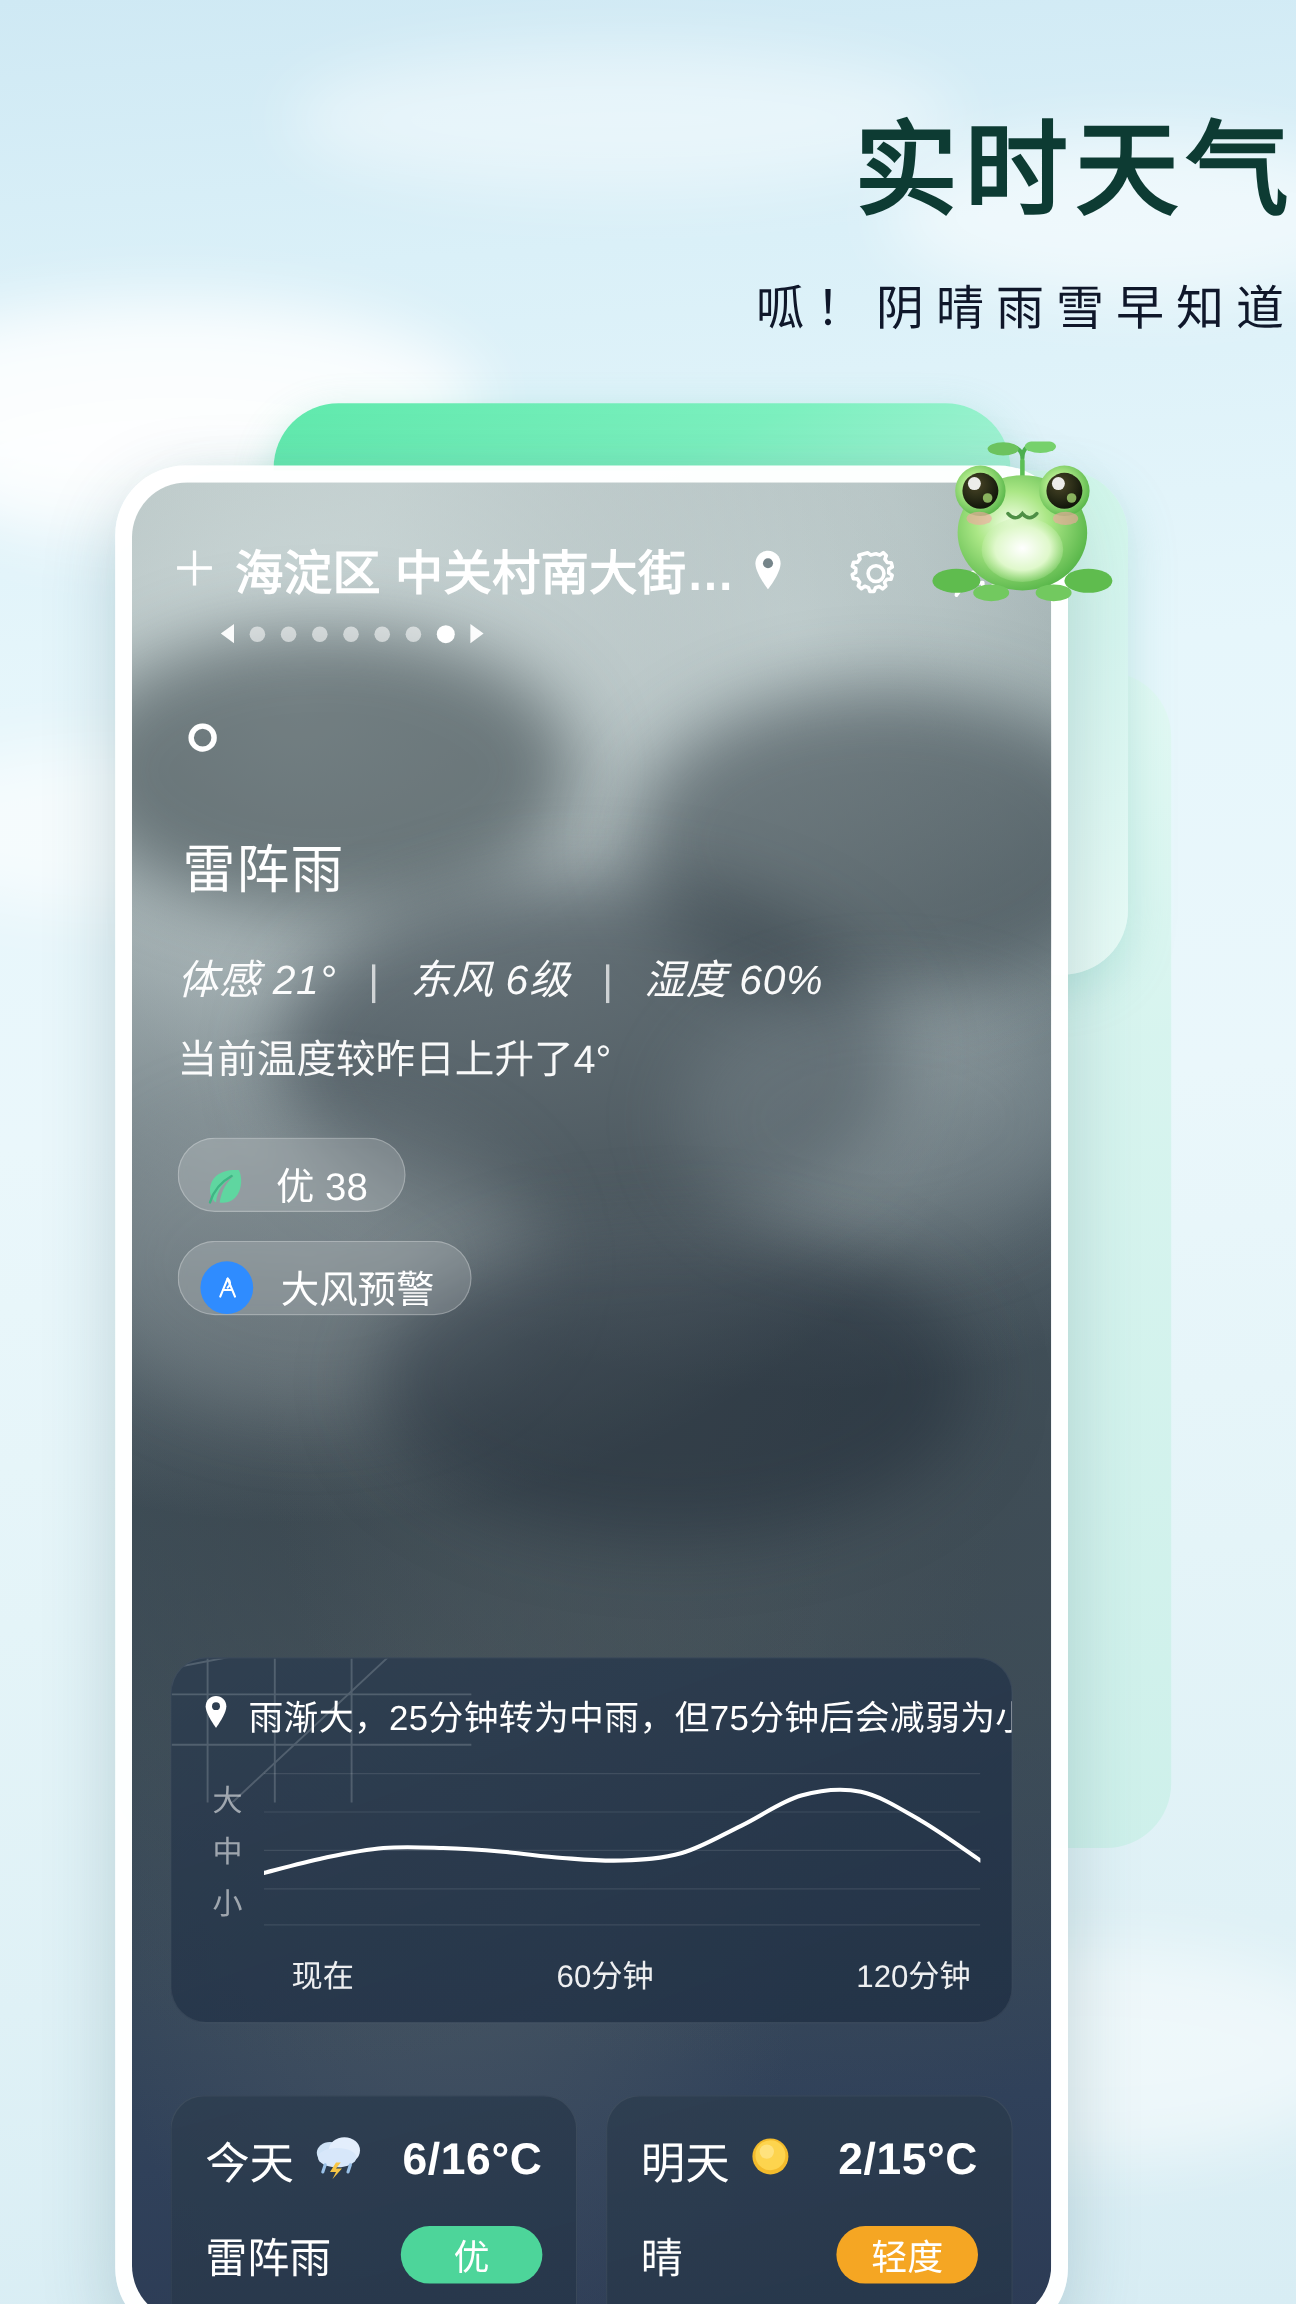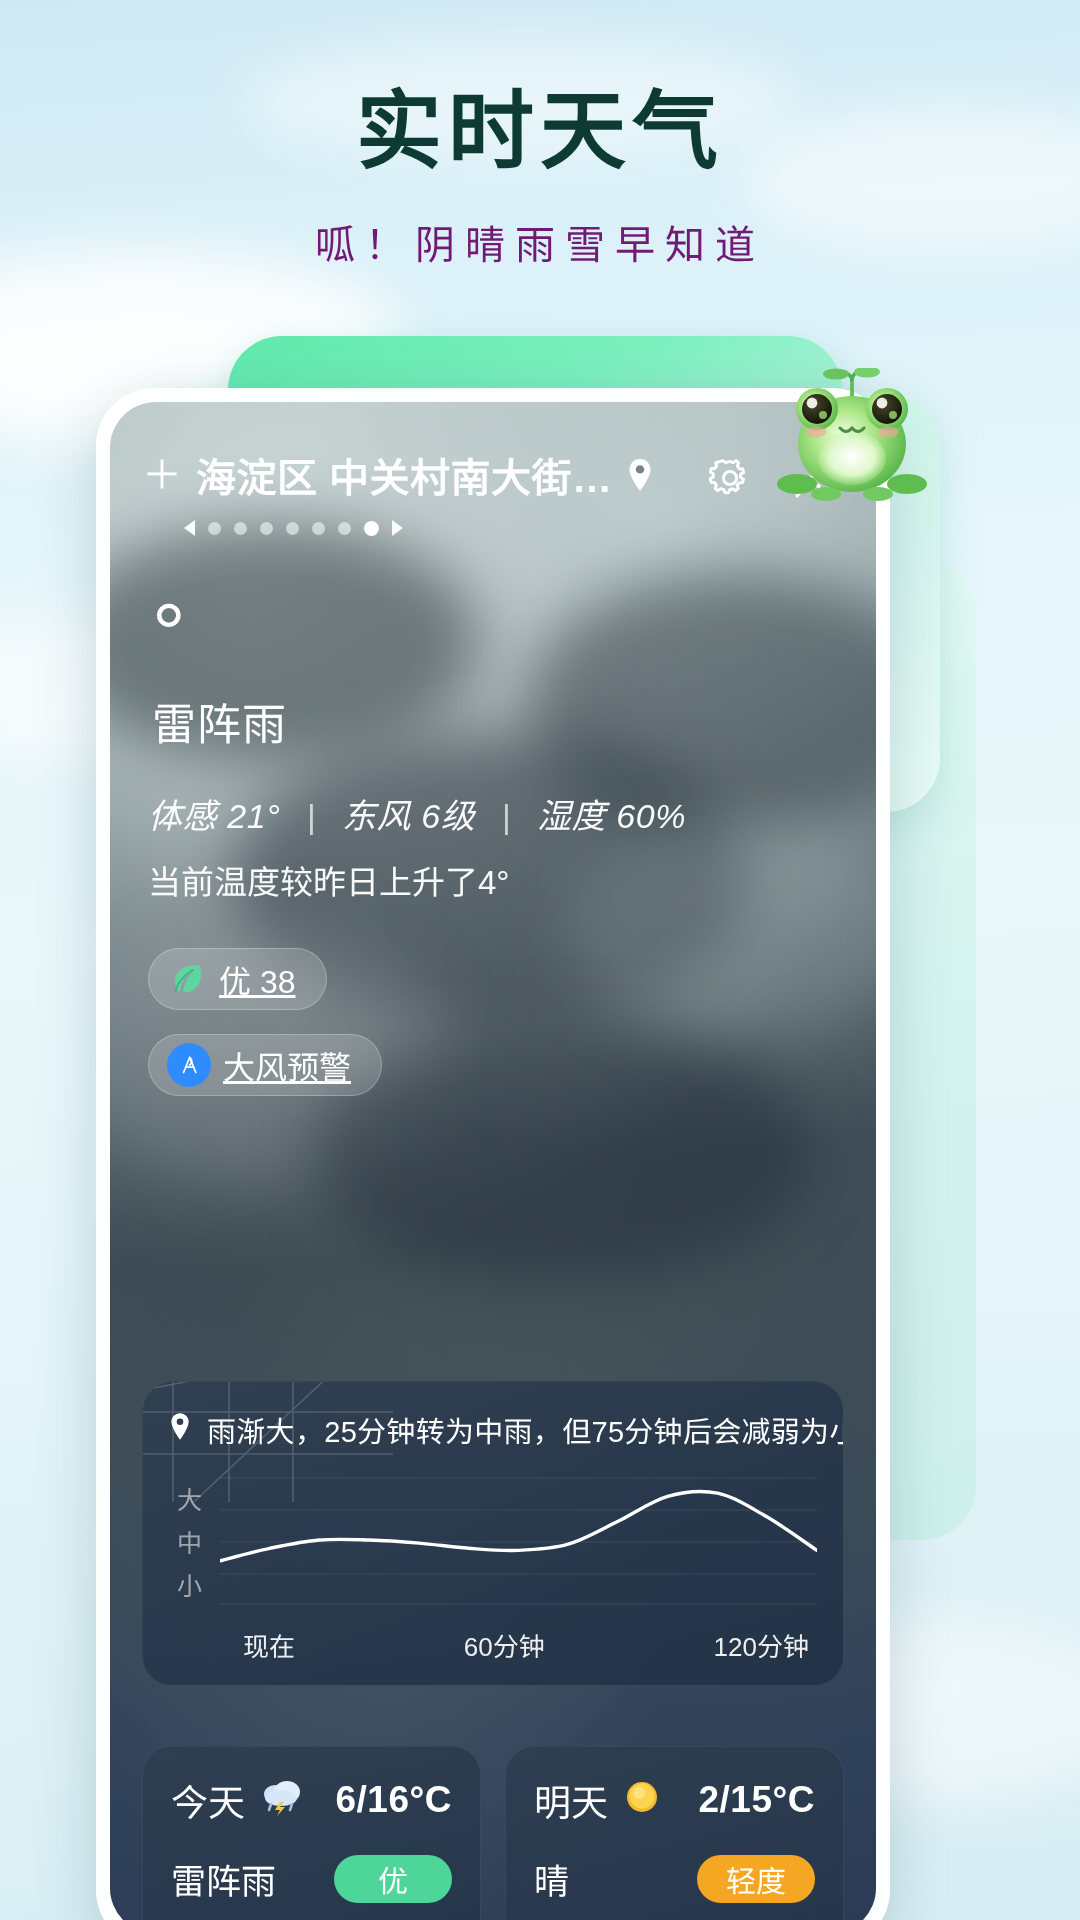--- a/index.html
+++ b/index.html
@@ -13,29 +13,29 @@
   
   .sky-cloud { position:absolute; border-radius:50%; filter:blur(26px); pointer-events:none; }
   .c1 { left:-120px; top:250px; width:520px; height:170px; background:rgba(255,255,255,.85); }
   .c2 { left:-60px;  top:330px; width:420px; height:130px; background:rgba(255,255,255,.65); }
   .c3 { right:-80px; top:110px; width:420px; height:140px; background:rgba(255,255,255,.55); }
   .c4 { left:240px;  top:40px;  width:560px; height:120px; background:rgba(255,255,255,.45); }
   .c5 { left:-100px; top:620px; width:400px; height:140px; background:rgba(255,255,255,.6); }
   .c6 { right:-60px; bottom:120px; width:460px; height:180px; background:rgba(255,255,255,.5); }
 
   
-  .headline-wrap { position:absolute; top:84px; left:0; width:100%; text-align:center; }
+  .headline-wrap { position:absolute; top:96px; left:0; width:100%; text-align:right; }
   .headline {
     font-size:86px; font-weight:bold; letter-spacing:6px;
     color:#0d3b33; line-height:1.1;
     font-family:"Liberation Sans","DejaVu Sans",sans-serif;
   }
   .subheadline {
     margin-top:34px; font-size:40px; letter-spacing:10px;
-    color:#701a75; font-weight:400;
+    color:#0f172a; font-weight:400;
   }
 
   
   .deck { position:absolute; left:0; top:0; width:1080px; height:1920px; pointer-events:none; }
   .deck-card { position:absolute; border-radius:54px; }
   .deck-green {
     left:228px; top:336px; width:614px; height:300px;
     background:linear-gradient(155deg,#5fe9ac 0%,#7cf0bf 35%,#bdf3e2 70%,#d9f6ee 100%);
     box-shadow:0 10px 34px rgba(80,200,170,.30);
   }
@@ -113,28 +113,27 @@
   .temp-right { display:flex; flex-direction:column; align-items:flex-start; margin-left:4px; }
   .temp-deg { font-size:84px; font-weight:200; line-height:.8; margin-top:8px; }
   .temp-cond { font-size:44px; font-weight:400; margin-top:22px; letter-spacing:1px; }
 
   .metrics { margin-top:36px; font-size:34px; font-weight:300; letter-spacing:.6px; color:rgba(255,255,255,.97);font-style:italic; }
   .metrics .sep { display:inline-block; padding:0 16px; opacity:.72; }
   .delta { margin-top:18px; font-size:33px; font-weight:300; color:rgba(255,255,255,.96); }
 
   .pills { margin-top:44px; display:flex; flex-direction:column; gap:24px; align-items:flex-start; }
   .pill {
-    display:inline-flex; align-items:center; gap:12px;
+    display:inline-flex; align-items:flex-end; gap:23px;
     height:62px; padding:0 30px 0 18px;
     border-radius:32px;
     background:rgba(255,255,255,.17);
     border:1px solid rgba(255,255,255,.26);
     font-size:32px; font-weight:400;
     backdrop-filter:blur(4px);
-    text-decoration:underline;
   }
   .leaf-ic { width:40px; height:40px; }
   .warn-ic { width:44px; height:44px; border-radius:50%; background:#2f8cff; display:flex; align-items:center; justify-content:center; }
 
   
   .rain-card {
     position:absolute; z-index:4; left:32px; right:32px; bottom:248px;
     border-radius:30px; overflow:hidden;
     background:linear-gradient(160deg,rgba(46,62,80,.88) 0%,rgba(38,54,74,.9) 55%,rgba(34,50,70,.92) 100%);
     border:1px solid rgba(255,255,255,.07);

